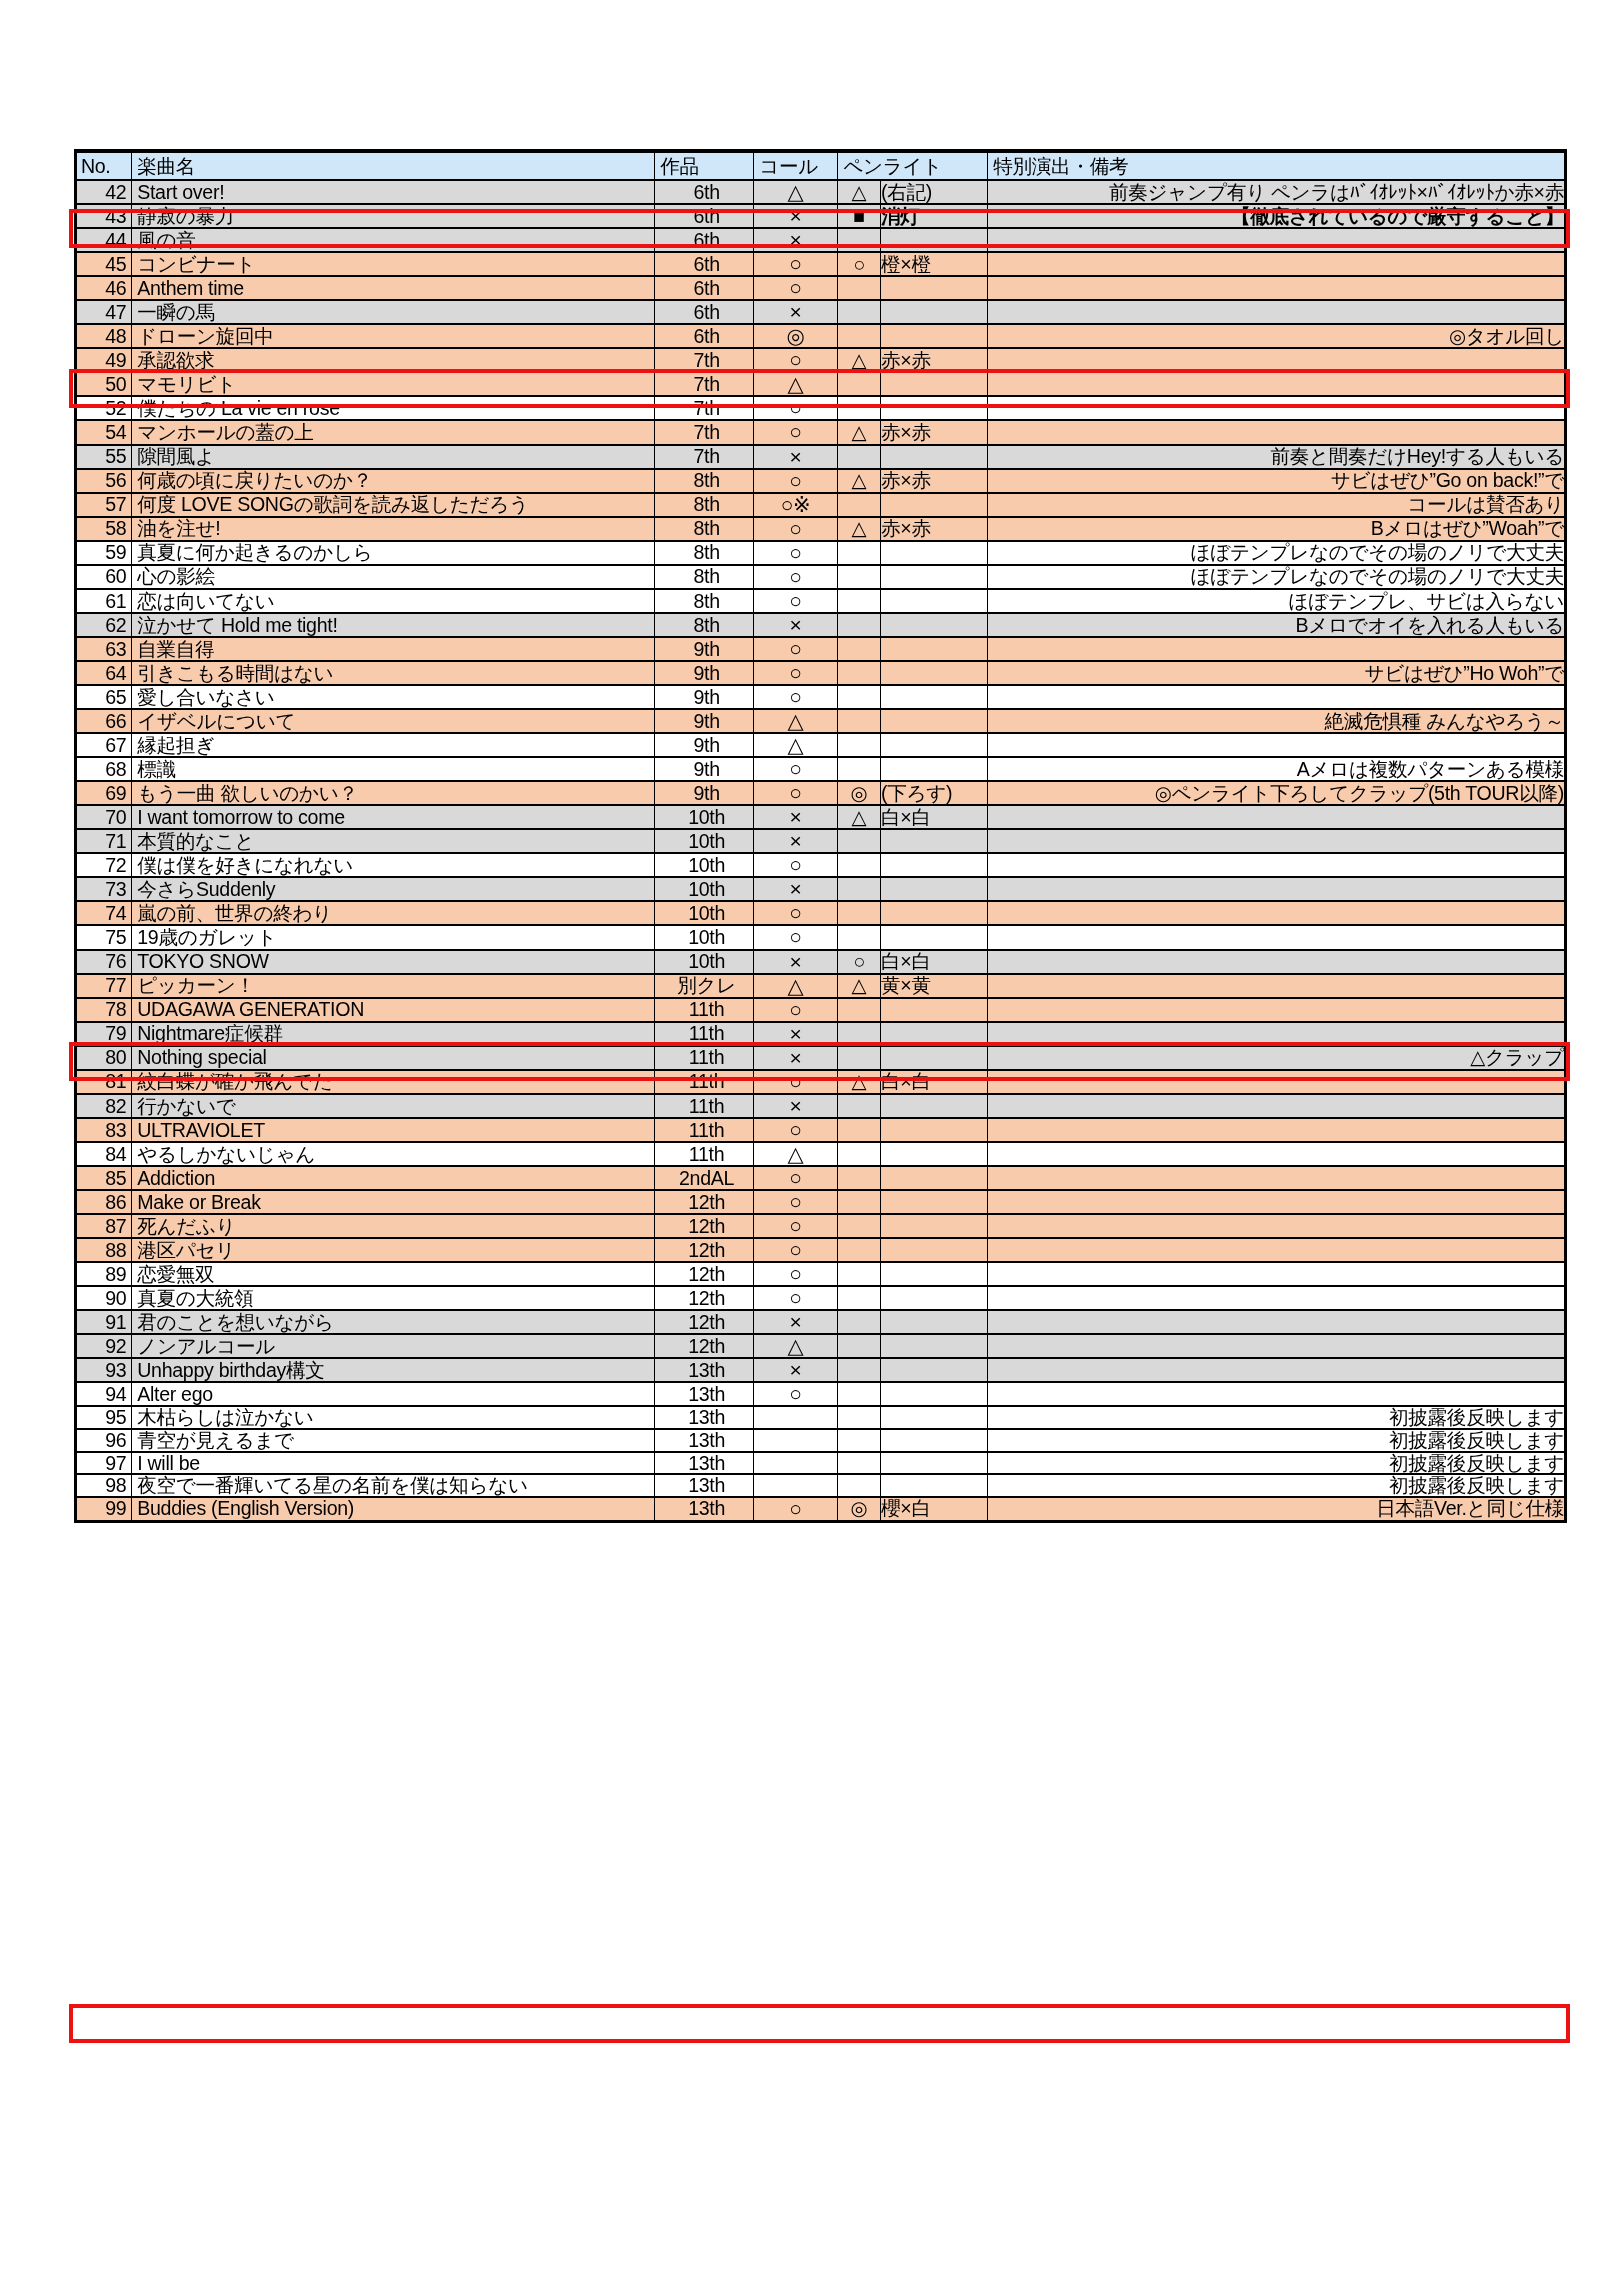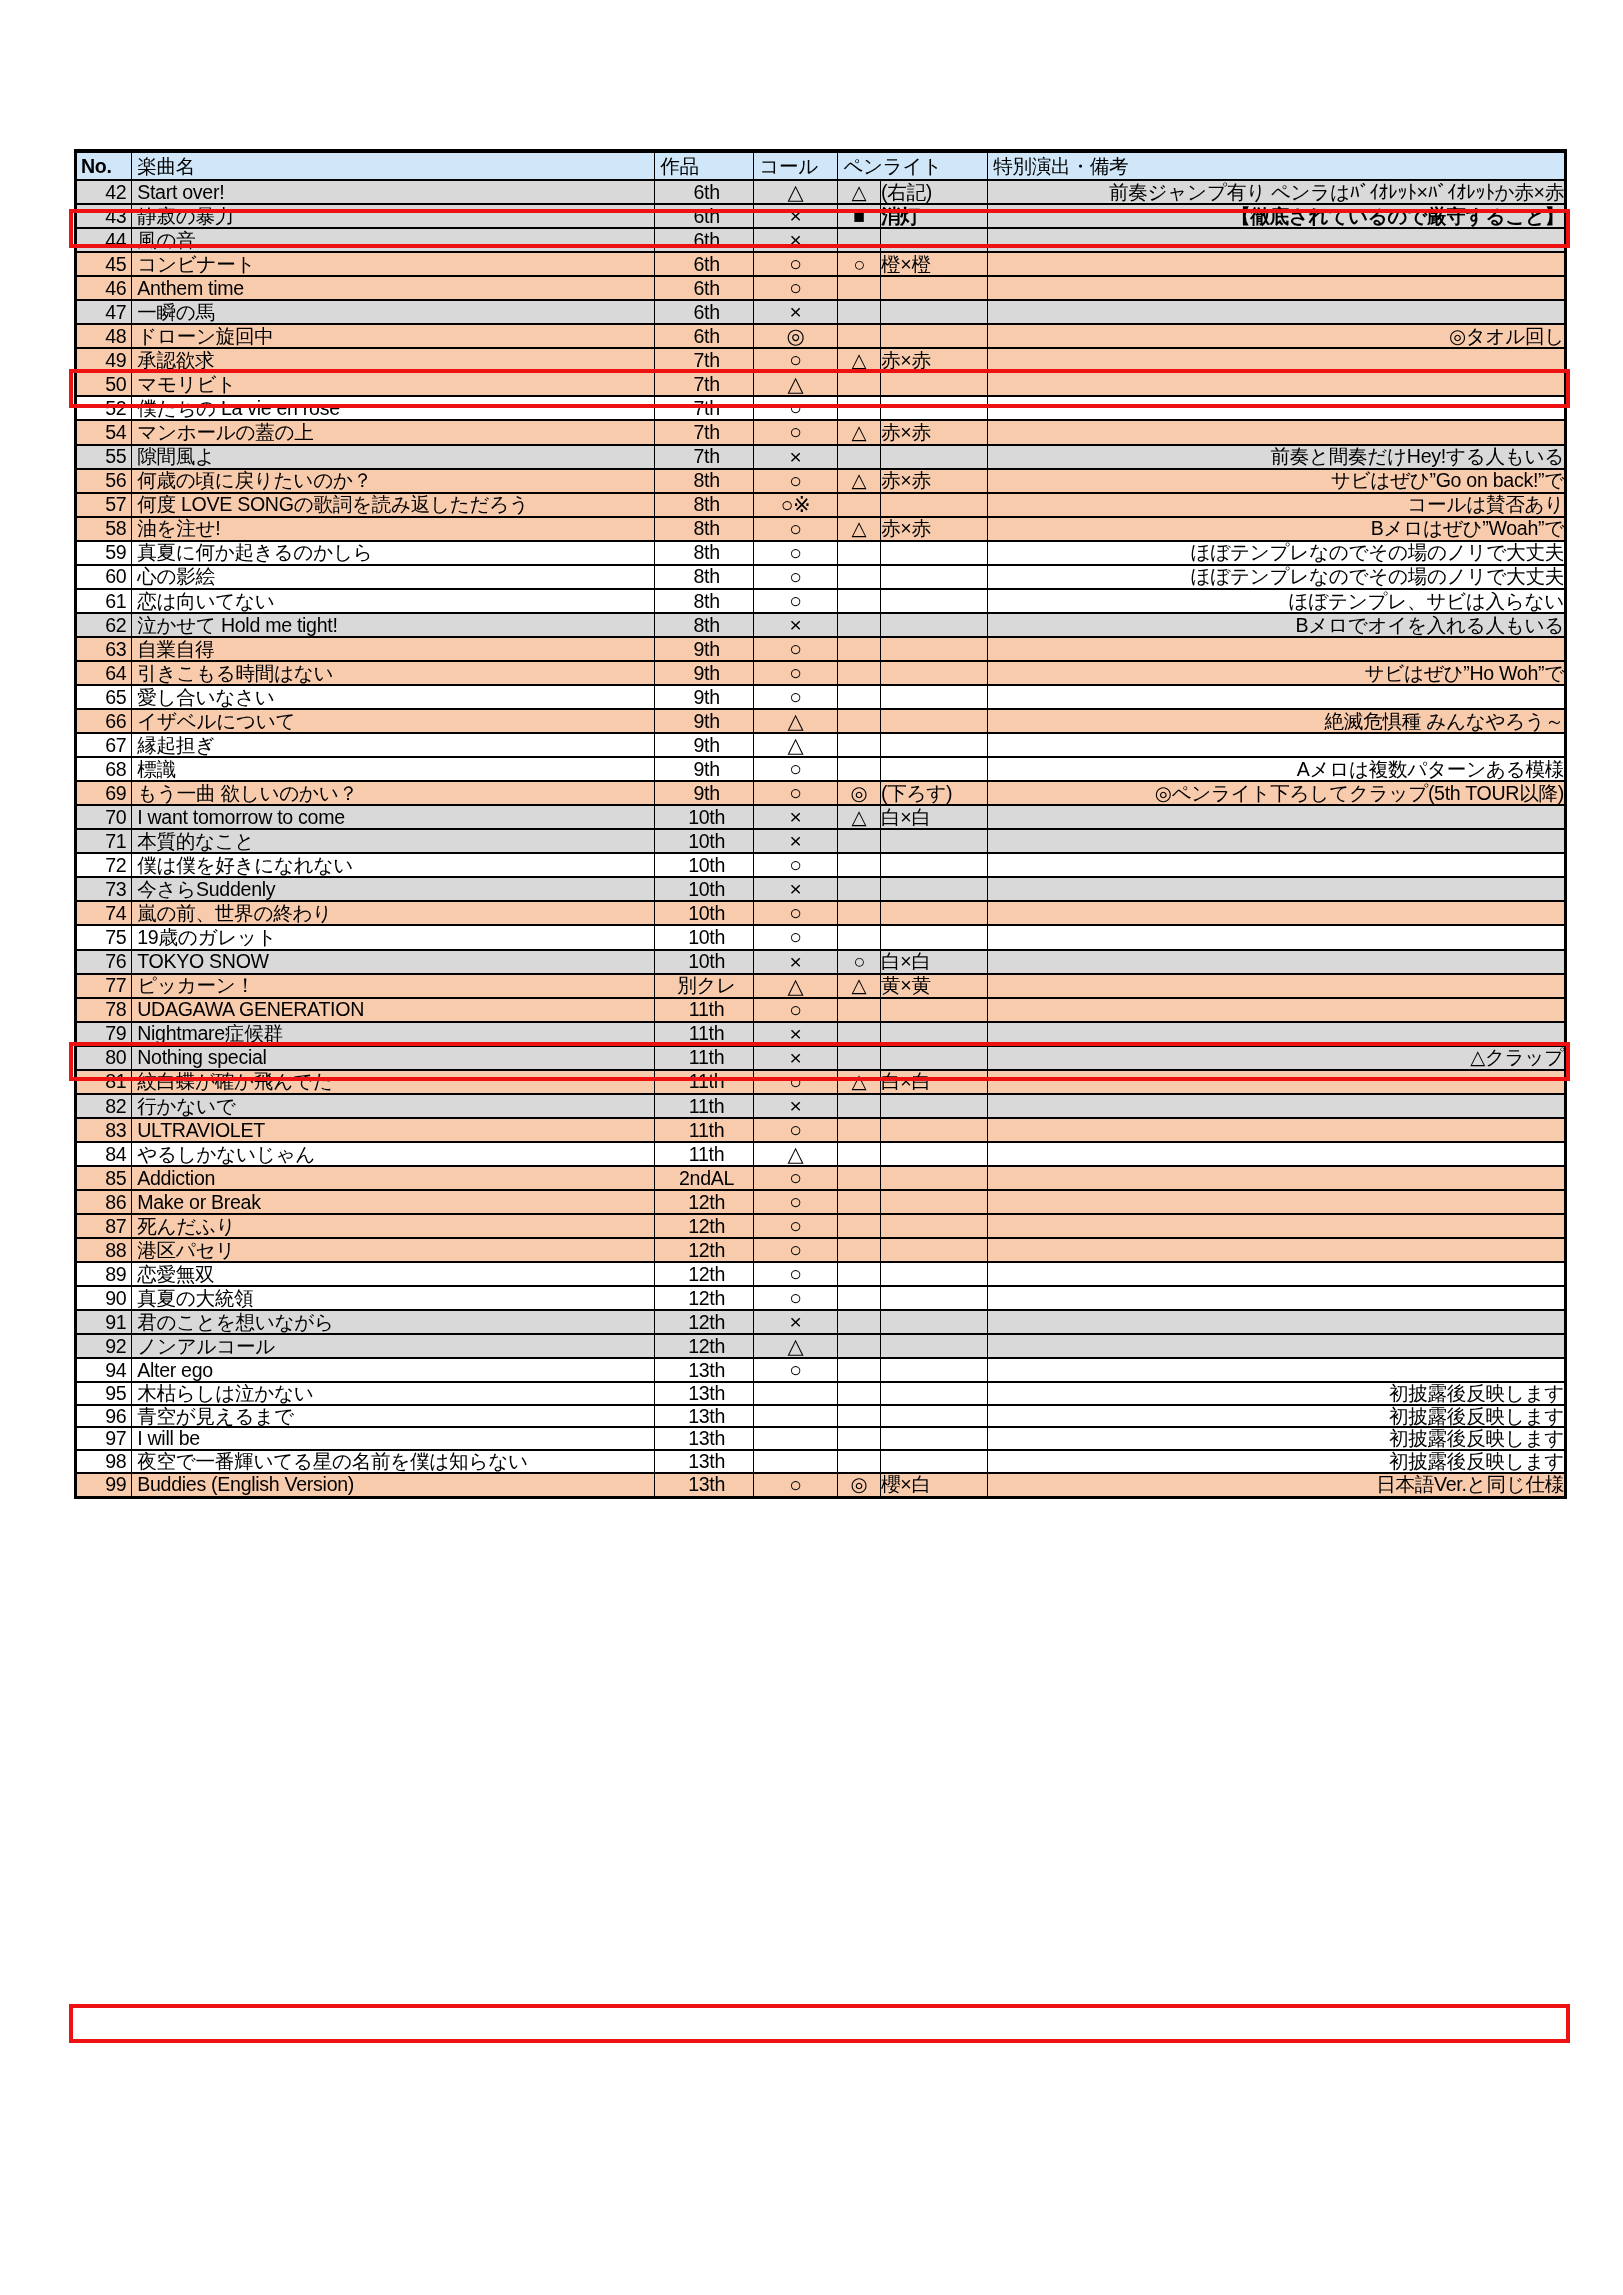--- a/index.html
+++ b/index.html
@@ -16,21 +16,21 @@
     border-left:1.3px solid #000;border-right:1.3px solid #000;
     border-top:2px solid #000;border-bottom:2px solid #000;
     padding:0;overflow:hidden;white-space:nowrap;
     font-size:19.6px;letter-spacing:-0.3px;vertical-align:middle;
     line-height:1.05;
   }
   thead tr{height:29px;}
   tbody tr{height:20px;}
   th{background:var(--header_bg,#CFE7F8);font-weight:normal;text-align:left;
      padding-left:5.2px;border-bottom:2.6px solid #000;}
-  th.h-no{padding-left:3.9px;font-weight:bold;}
+  th.h-no{padding-left:3.9px;}
   .c-no{text-align:right;padding-right:4.6px;}
   .c-title{text-align:left;padding-left:5.2px;}
   .c-work{text-align:center;padding-left:5.2px;}
   .c-call{text-align:center;font-size:21px;}
   .c-pensym{text-align:center;font-size:19.6px;}
   .c-pencolor{text-align:left;padding-left:0;}
   .c-note{text-align:right;padding-left:5.2px;}
   tr.bg-gray td{background:var(--gray,#D9D9D9);}
   tr.bg-peach td{background:var(--peach,#F8CBAD);}
   tr.bg-white td{background:var(--white,#FFFFFF);}
@@ -499,20 +499,29 @@
   </tr>
         <tr class="bg-gray">
     <td class="c-no">92</td>
     <td class="c-title">ノンアルコール</td>
     <td class="c-work">12th</td>
     <td class="c-call">△</td>
     <td class="c-pensym"></td>
     <td class="c-pencolor"></td>
     <td class="c-note"></td>
   </tr>
+        <tr class="bg-gray">
+    <td class="c-no">93</td>
+    <td class="c-title">Unhappy birthday構文</td>
+    <td class="c-work">13th</td>
+    <td class="c-call">×</td>
+    <td class="c-pensym"></td>
+    <td class="c-pencolor"></td>
+    <td class="c-note"></td>
+  </tr>
         <tr class="bg-white">
     <td class="c-no">94</td>
     <td class="c-title">Alter ego</td>
     <td class="c-work">13th</td>
     <td class="c-call">○</td>
     <td class="c-pensym"></td>
     <td class="c-pencolor"></td>
     <td class="c-note"></td>
   </tr>
         <tr class="bg-white">

